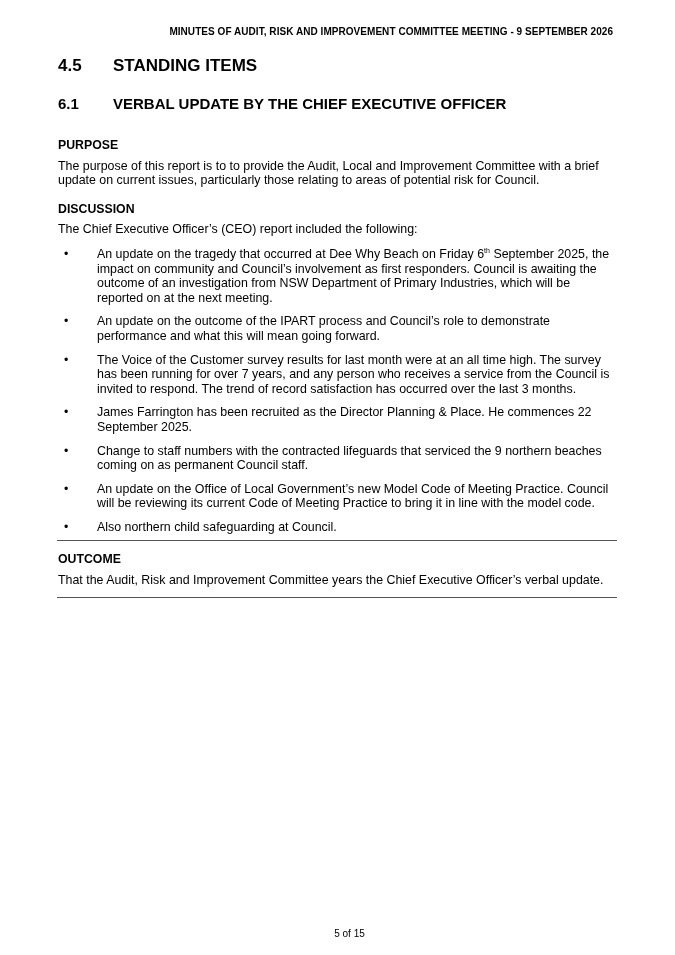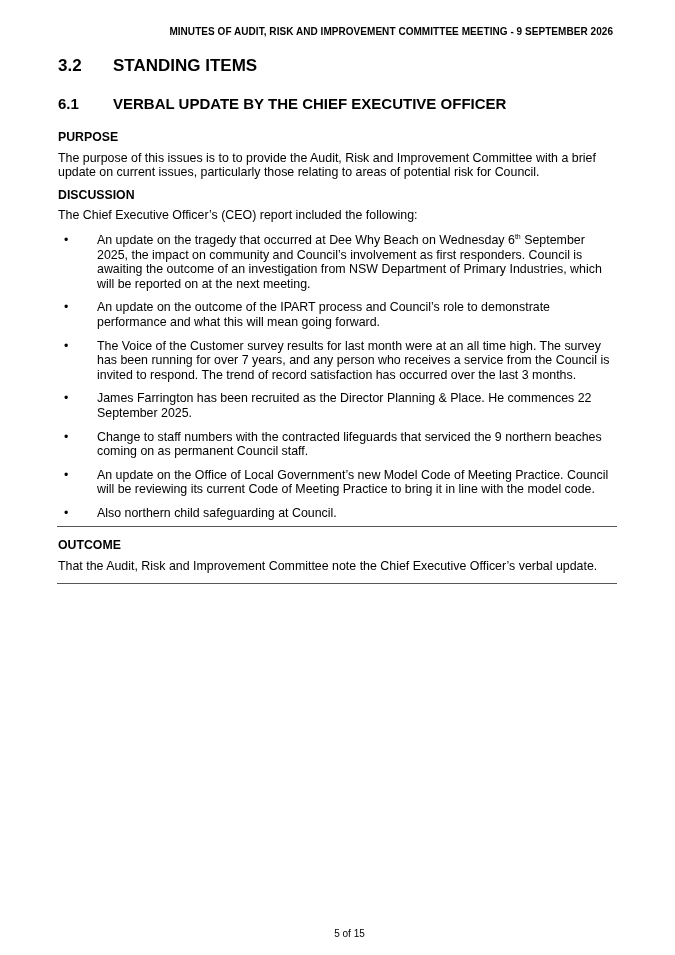--- a/index.html
+++ b/index.html
@@ -18,57 +18,57 @@
   .h1 .num { display: inline-block; width: 55px; }
   .h2 {
     position: absolute; top: 95px; left: 58px;
     font-size: 15px; font-weight: bold;
   }
   .h2 .num { display: inline-block; width: 55px; }
   .content {
     position: absolute; top: 124px; left: 58px; width: 560px;
     font-size: 12.4px; line-height: 14.6px;
   }
-  .sec-title { font-weight: bold; font-size: 12.3px; margin: 6px 0 6px 0; }
+  .sec-title { font-weight: bold; font-size: 12.3px; margin: 14px 0 6px 0; }
   .para { margin: 0 0 8px 0; }
   .bullets { list-style: none; margin: 0; padding: 0; }
   .bullet { position: relative; padding-left: 39px; margin: 0 0 9px 0; }
   .bullet .dot { position: absolute; left: 6px; top: 0; }
   sup { font-size: 7px; line-height: 0; vertical-align: 5px; }
   .rule { border: none; border-top: 1px solid #555; margin: 0; width: 560px; }
   .footer {
     position: absolute; top: 928px; left: 0; width: 675px; text-align: center;
     font-size: 10px;
     padding-left: 12px;
   }
 </style>
 </head>
 <body>
 
 <div class="running-header">MINUTES OF AUDIT, RISK AND IMPROVEMENT COMMITTEE MEETING - 9 SEPTEMBER 2026</div>
 
 <div class="h1">
-  <span class="num">3.2</span><span>STANDING ITEMS</span>
+  <span class="num">4.5</span><span>STANDING ITEMS</span>
 </div>
 
 <div class="h2">
   <span class="num">6.1</span><span>VERBAL UPDATE BY THE CHIEF EXECUTIVE OFFICER</span>
 </div>
 
 <div class="content">
   <div class="sec-title">PURPOSE</div>
-  <p class="para">The purpose of this issues is to to provide the Audit, Risk and Improvement Committee with a brief update on current issues, particularly those relating to areas of potential risk for Council.</p>
+  <p class="para">The purpose of this report is to to provide the Audit, Local and Improvement Committee with a brief update on current issues, particularly those relating to areas of potential risk for Council.</p>
 
   <div class="sec-title">DISCUSSION</div>
   <p class="para" style="margin-bottom:10px">The Chief Executive Officer’s (CEO) report included the following:</p>
 
   <ul class="bullets">
     <li class="bullet">
       <span class="dot">•</span>
-      <span>An update on the tragedy that occurred at Dee Why Beach on Wednesday 6</span><sup>th</sup><span> September 2025, the impact on community and Council’s involvement as first responders. Council is awaiting the outcome of an investigation from NSW Department of Primary Industries, which will be reported on at the next meeting.</span>
+      <span>An update on the tragedy that occurred at Dee Why Beach on Friday 6</span><sup>th</sup><span> September 2025, the impact on community and Council’s involvement as first responders. Council is awaiting the outcome of an investigation from NSW Department of Primary Industries, which will be reported on at the next meeting.</span>
     </li>
     <li class="bullet">
       <span class="dot">•</span>
       <span>An update on the outcome of the IPART process and Council’s role to demonstrate performance and what this will mean going forward.</span>
     </li>
     <li class="bullet">
       <span class="dot">•</span>
       <span>The Voice of the Customer survey results for last month were at an all time high. The survey has been running for over 7 years, and any person who receives a service from the Council is invited to respond. The trend of record satisfaction has occurred over the last 3 months.</span>
     </li>
     <li class="bullet">
@@ -85,18 +85,18 @@
     </li>
     <li class="bullet" style="margin-bottom:6px">
       <span class="dot">•</span>
       <span>Also northern child safeguarding at Council.</span>
     </li>
   </ul>
 
   <hr class="rule" style="margin-left:-1px">
 
   <div class="sec-title" style="margin-top:11px">OUTCOME</div>
-  <p class="para" style="margin-bottom:9px">That the Audit, Risk and Improvement Committee note the Chief Executive Officer’s verbal update.</p>
+  <p class="para" style="margin-bottom:9px">That the Audit, Risk and Improvement Committee years the Chief Executive Officer’s verbal update.</p>
 
   <hr class="rule" style="margin-left:-1px">
 </div>
 
 <div class="footer">5 of 15</div>
 
 </body></html>

